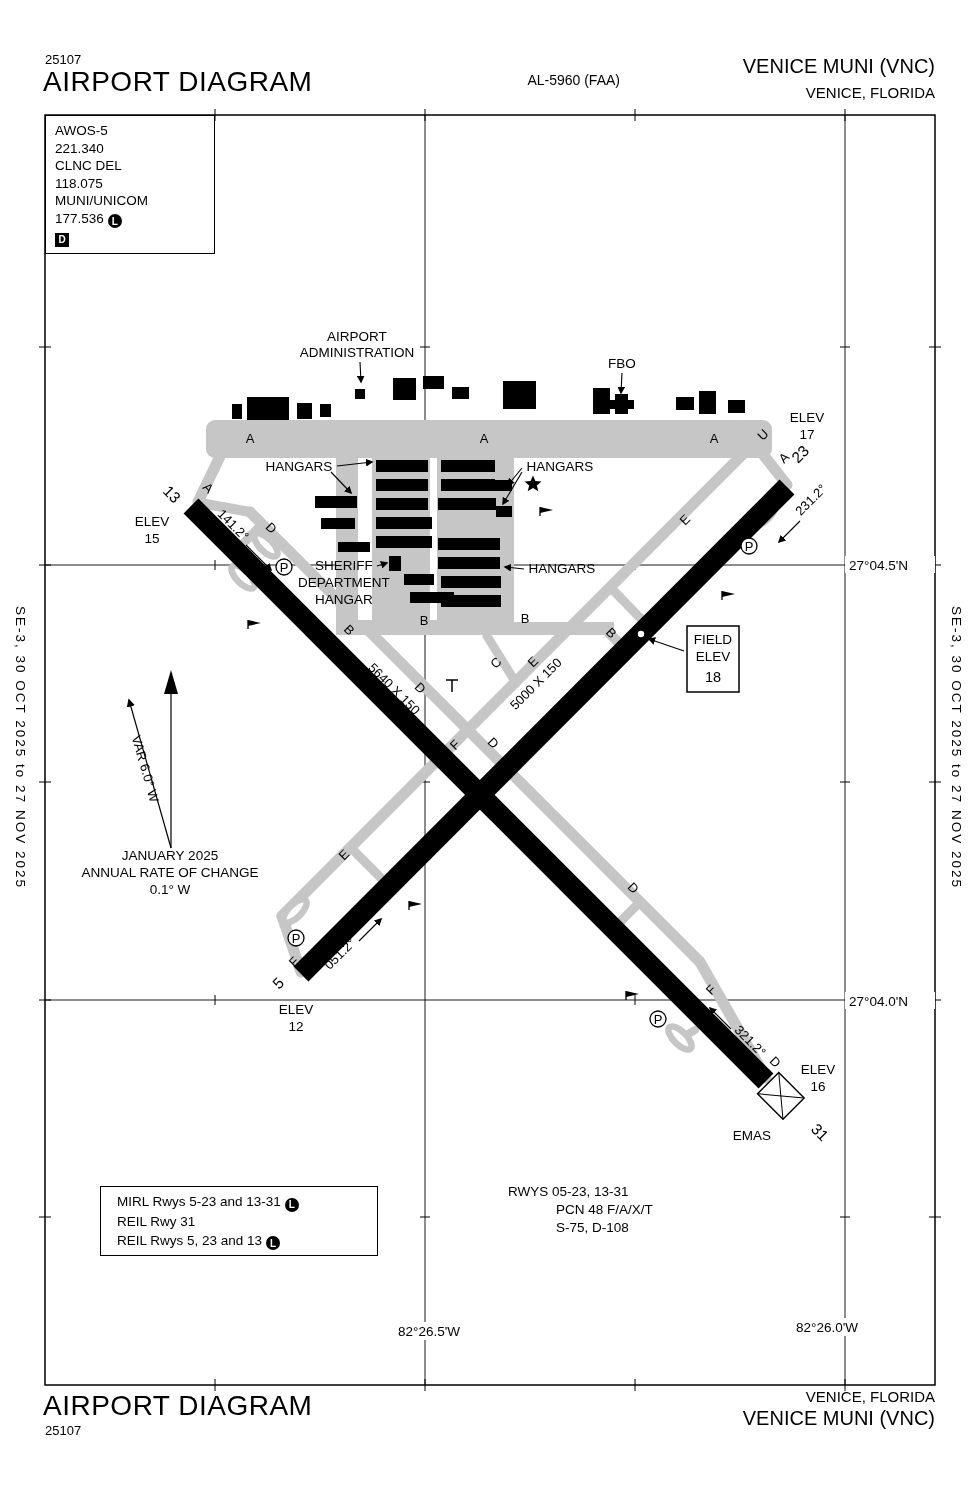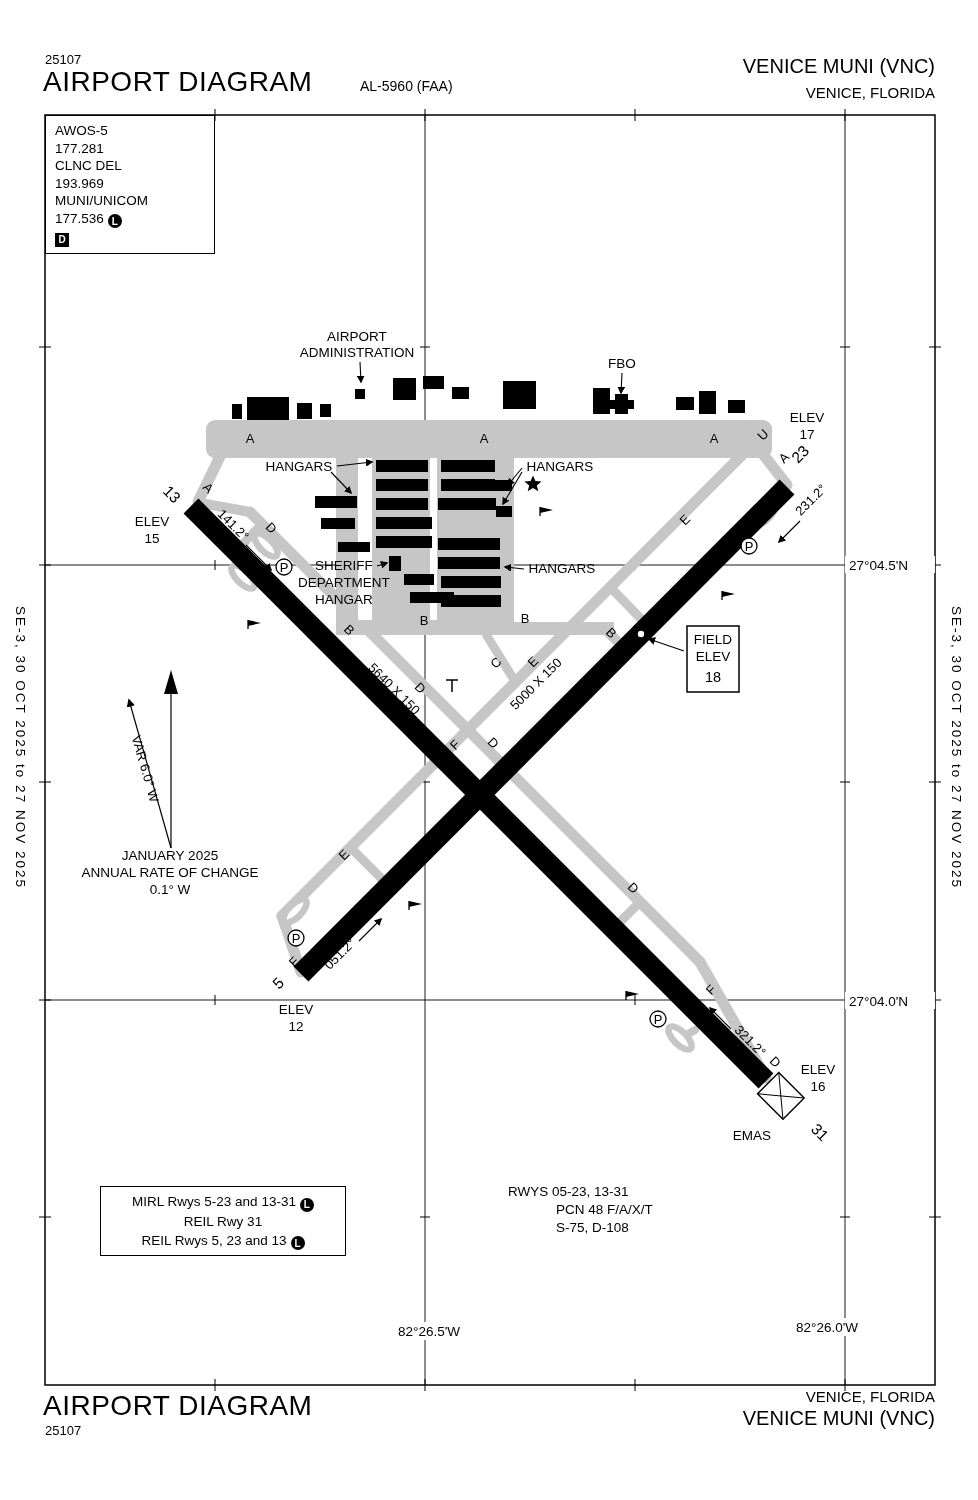--- a/index.html
+++ b/index.html
@@ -1,30 +1,30 @@
 <!DOCTYPE html>
 <html><head>
 <meta charset="utf-8">
 <style>
   html,body{margin:0;padding:0;background:#fff;color:#000;font-family:"Liberation Sans",sans-serif;}
   .page{position:relative;width:978px;height:1500px;background:#fff;overflow:hidden;}
   .abs{position:absolute;}
   .hdr-chartnum{left:45px;top:52px;font-size:13px;}
   .hdr-title{left:43px;top:66px;font-size:28px;letter-spacing:.5px;}
-  .hdr-al{left:360px;top:78px;width:260px;text-align:left;font-size:14px;}
+  .hdr-al{left:360px;top:72px;width:260px;text-align:right;font-size:14px;}
   .hdr-name{right:43px;top:55px;font-size:20px;text-align:right;}
   .hdr-city{right:43px;top:84px;font-size:15px;text-align:right;}
   .ftr-title{left:43px;top:1390px;font-size:28px;letter-spacing:.5px;}
   .ftr-chartnum{left:45px;top:1423px;font-size:13px;}
   .ftr-city{right:43px;top:1388px;font-size:15px;text-align:right;}
   .ftr-name{right:43px;top:1407px;font-size:20px;text-align:right;}
   .edge-left{left:-150px;top:740px;width:340px;text-align:center;transform:rotate(90deg);font-size:13.5px;letter-spacing:2px;}
   .edge-right{left:786px;top:740px;width:340px;text-align:center;transform:rotate(90deg);font-size:13.5px;letter-spacing:2px;}
   .comm-box{left:45px;top:115px;width:150px;border:1.5px solid #000;padding:6px 9px;font-size:13.5px;line-height:17.5px;background:#fff;}
-  .light-box{left:100px;top:1186px;width:244px;border:1.5px solid #000;padding:5px 0;font-size:13.5px;line-height:19px;background:#fff;text-align:center;}
+  .light-box{left:100px;top:1186px;width:244px;border:1.5px solid #000;padding:5px 16px;font-size:13.5px;line-height:19px;background:#fff;}
   .pcn-block{left:508px;top:1183px;font-size:13.5px;line-height:18px;}
   .pcn-indent{padding-left:48px;}
   .circle-l{display:inline-flex;width:14px;height:14px;border-radius:50%;background:#000;color:#fff;font-size:10px;font-weight:bold;align-items:center;justify-content:center;margin-left:4px;vertical-align:-2px;font-style:normal;}
   .square-d{display:inline-flex;width:14px;height:14px;background:#000;color:#fff;font-size:10px;font-weight:bold;align-items:center;justify-content:center;vertical-align:-2px;}
   svg text{fill:#000;}
   .lbl{font-size:13.5px;}
   .tw{font-size:13px;}
   .dim{font-size:13px;}
   .rwynum{font-size:15.5px;}
   .ctr{text-anchor:middle;}
@@ -323,23 +323,23 @@
   </svg>
 
   <div class="abs hdr-chartnum">25107</div>
   <div class="abs hdr-title">AIRPORT DIAGRAM</div>
   <div class="abs hdr-al">AL-5960 (FAA)</div>
   <div class="abs hdr-name">VENICE MUNI (VNC)</div>
   <div class="abs hdr-city">VENICE, FLORIDA</div>
 
   <div class="abs comm-box">
     <div>AWOS-5</div>
-    <div>177.281</div>
+    <div>221.340</div>
     <div>CLNC DEL</div>
-    <div>193.969</div>
+    <div>118.075</div>
     <div>MUNI/UNICOM</div>
     <div><span>177.536</span><span class="circle-l">L</span></div>
     <div><span class="square-d">D</span></div>
   </div>
 
   <div class="abs light-box">
     <div><span>MIRL Rwys 5-23 and 13-31</span><span class="circle-l">L</span></div>
     <div><span>REIL Rwy 31</span></div>
     <div><span>REIL Rwys 5, 23 and 13</span><span class="circle-l">L</span></div>
   </div>

